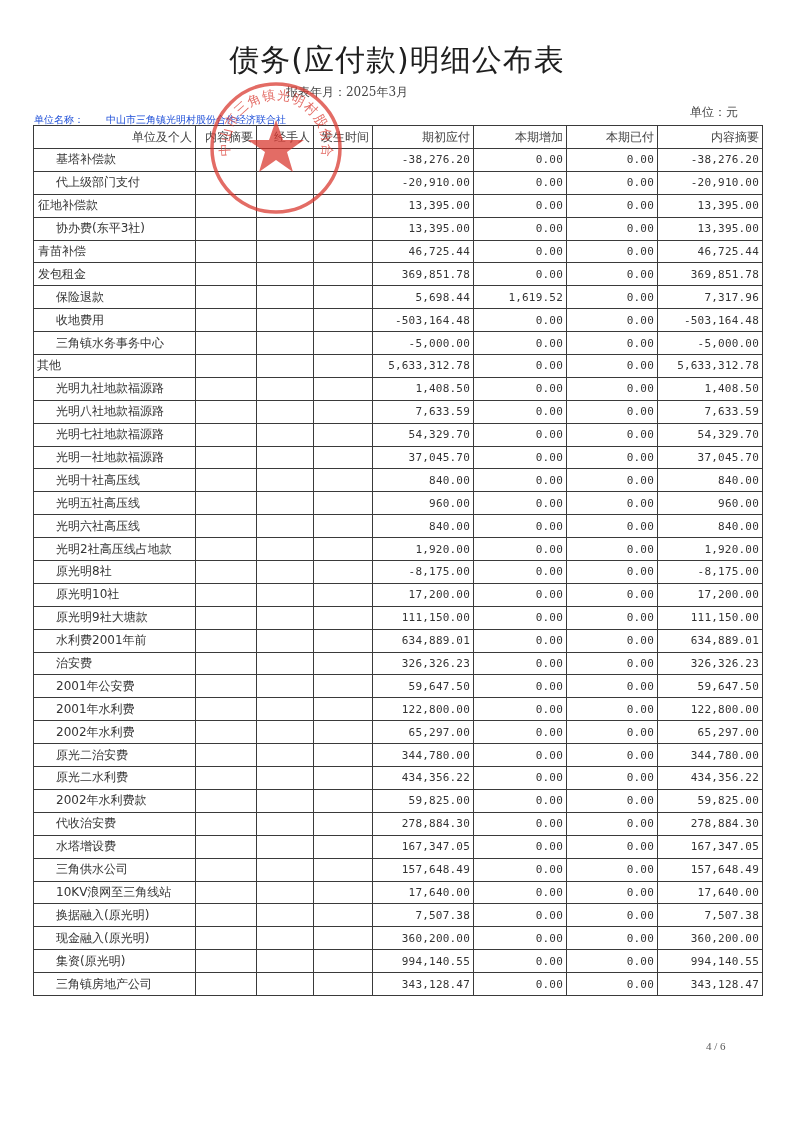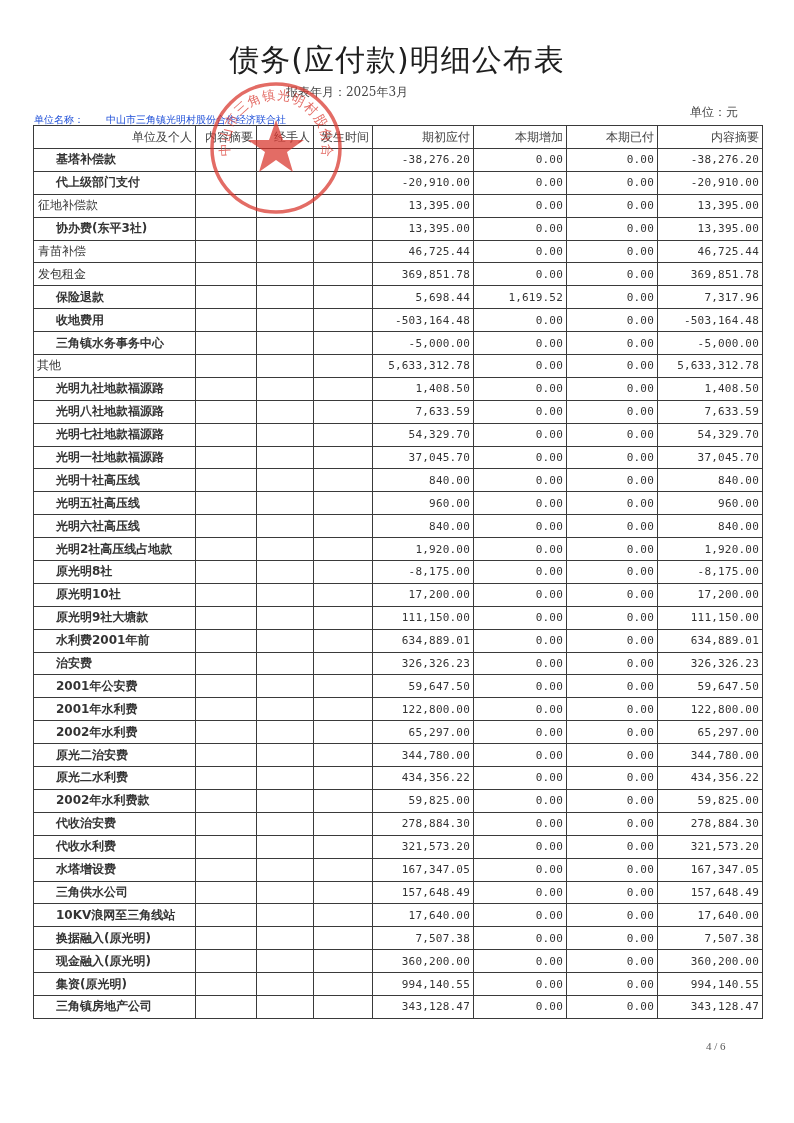--- a/index.html
+++ b/index.html
@@ -14,21 +14,21 @@
   .unit-name .val { margin-left: 22px; }
   .unit { position: absolute; top: 104px; left: 690px; font-size: 12px; color: #444; }
   table.ledger { position: absolute; top: 125px; left: 33px; border-collapse: collapse;
                  table-layout: fixed; width: 729px; font-size: 12px; }
   table.ledger th, table.ledger td { border: 1px solid #3a3a3a; height: 21.9px; padding: 0 3px;
                                      white-space: nowrap; overflow: hidden; }
   table.ledger th { font-weight: normal; color: #444; text-align: right; height: 22px;
                     font-family: "DejaVu Sans", "Liberation Sans", sans-serif; font-size: 12px; margin-top: 21px; }
   td.name { text-align: left; color: #333; font-family: "DejaVu Sans", "Liberation Sans", sans-serif; }
   td.name.l1 { padding-left: 4px; margin-left: 14px; }
-  td.name.l2 { padding-left: 22px; font-weight: bold; }
+  td.name.l2 { padding-left: 22px; }
   td.num { text-align: right; font-family: "DejaVu Sans Mono", "Liberation Mono", monospace;
            font-size: 11px; color: #333; letter-spacing: 0.2px; }
   .pageno { position: absolute; top: 1040px; left: 706px; font-size: 11px; color: #555;
             font-family: Liberation Serif, serif; }
   .stamp { position: absolute; left: 206px; top: 78px; width: 140px; height: 140px; pointer-events: none; opacity: 0.72; }
 </style>
 </head>
 <body>
 
 <div class="title">债务(应付款)明细公布表</div>
@@ -361,30 +361,20 @@
         <td class="name l2">代收治安费</td>
         <td class="blank"></td>
         <td class="blank"></td>
         <td class="blank"></td>
         <td class="num">278,884.30</td>
         <td class="num">0.00</td>
         <td class="num">0.00</td>
         <td class="num">278,884.30</td>
       </tr>
       <tr>
-        <td class="name l2">代收水利费</td>
-        <td class="blank"></td>
-        <td class="blank"></td>
-        <td class="blank"></td>
-        <td class="num">321,573.20</td>
-        <td class="num">0.00</td>
-        <td class="num">0.00</td>
-        <td class="num">321,573.20</td>
-      </tr>
-      <tr>
         <td class="name l2">水塔增设费</td>
         <td class="blank"></td>
         <td class="blank"></td>
         <td class="blank"></td>
         <td class="num">167,347.05</td>
         <td class="num">0.00</td>
         <td class="num">0.00</td>
         <td class="num">167,347.05</td>
       </tr>
       <tr>

